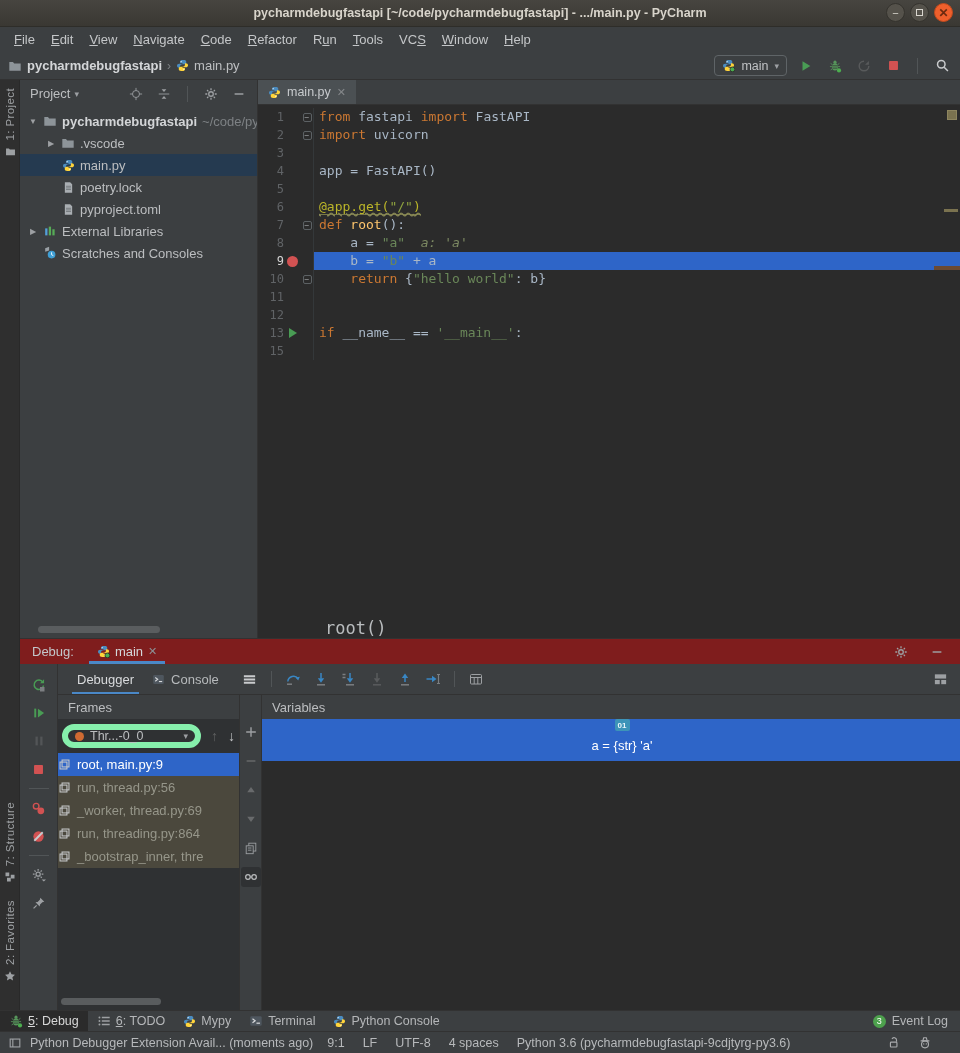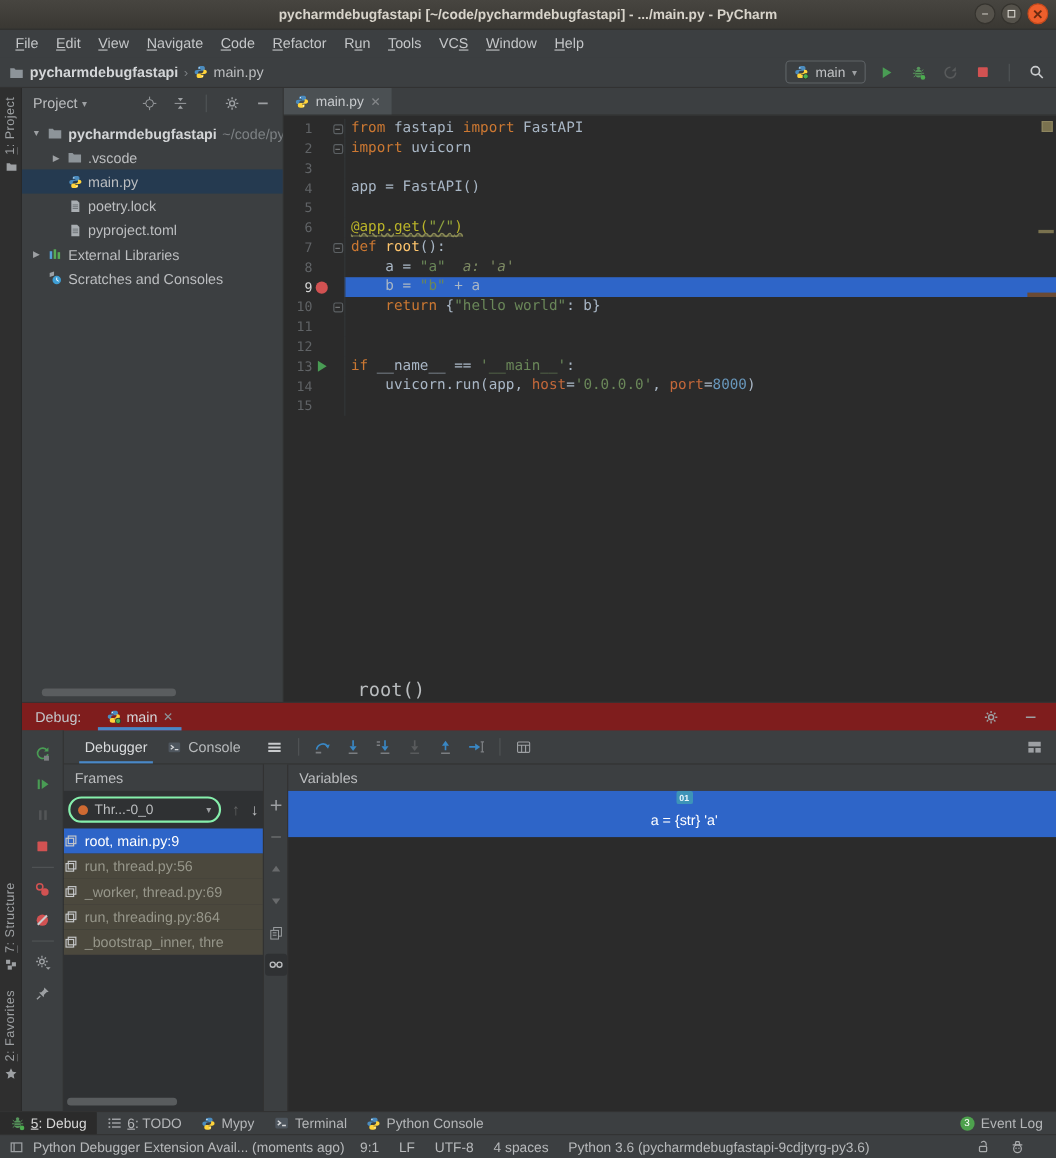--- a/index.html
+++ b/index.html
@@ -116,21 +116,21 @@
   .dbg-tab.active::after { content:''; position:absolute; left:4px; right:4px; bottom:0; height:2px; background:#4a88c7; }
   #dbg-steps { display:flex; align-items:center; gap:4px; margin-left:10px; }
   #dbg-steps .tbtn { width:24px; height:24px; }
   #dbg-layout { margin-left:auto; margin-right:10px; }
   #dbg-panels { flex:1; display:flex; min-height:0; }
   #frames-panel { width:182px; border-right:1px solid #323232; display:flex; flex-direction:column;
     background:#2f3133; position:relative; }
   .panel-title { height:24px; display:flex; align-items:center; padding-left:10px; font-size:13px;
     color:#bcbec0; background:#3c3f41; flex:none; }
   #thread-row { height:34px; display:flex; align-items:center; padding:0 4px; gap:10px; flex:none; }
-  #thread-combo { height:24px; border:2px solid #86efac; border-radius:12px; display:flex; align-items:center;
+  #thread-combo { height:24px; border:6px solid #86efac; border-radius:12px; display:flex; align-items:center;
     gap:6px; padding:0 7px; font-size:12.5px; color:#bcbec0; flex:1; }
   .thread-dot { width:9px; height:9px; border-radius:50%; background:#cf6a32; }
   .arrow-btn { font-size:14px; color:#c0c2c4; }
   .arrow-btn.disabled { color:#5f6265; opacity:1; }
   #frames-list { flex:1; overflow:hidden; }
   .frame-row { height:23px; display:flex; align-items:center; gap:6px; padding-left:0; font-size:13px;
     color:#c7c9cb; white-space:nowrap; overflow:hidden; }
   .frame-row.selected { background:#2e65c8; color:#ffffff; }
   .frame-row.lib { background:#4b483d; color:#96968a; }
   #frames-hscroll { position:absolute; bottom:5px; left:3px; width:100px; height:7px;
@@ -560,26 +560,20 @@
               </div>
               <div class="code-line">
                 <span class="ln">13</span>
                 <span class="gmark">
                   <span class="run-tri"></span>
                 </span>
                 <span class="gfold"></span>
                 <span class="code-body"><span class="tk-kw">if</span><span class="tk-pl"> __name__ == </span><span class="tk-str">'__main__'</span><span class="tk-pl">:</span></span>
               </div>
               <div class="code-line">
-                <span class="ln">14</span>
-                <span class="gmark"></span>
-                <span class="gfold"></span>
-                <span class="code-body"><span class="tk-pl">    uvicorn.run(app, </span><span class="tk-par">host</span><span class="tk-pl">=</span><span class="tk-str">'0.0.0.0'</span><span class="tk-pl">, </span><span class="tk-par">port</span><span class="tk-pl">=</span><span class="tk-num">8000</span><span class="tk-pl">)</span></span>
-              </div>
-              <div class="code-line">
                 <span class="ln">15</span>
                 <span class="gmark"></span>
                 <span class="gfold"></span>
                 <span class="code-body"></span>
               </div>
             </div>
           <div id="insp-square"></div>
           <div id="warn-mark"></div>
           <div id="bp-mark"></div>
           <div id="ed-breadcrumb">

